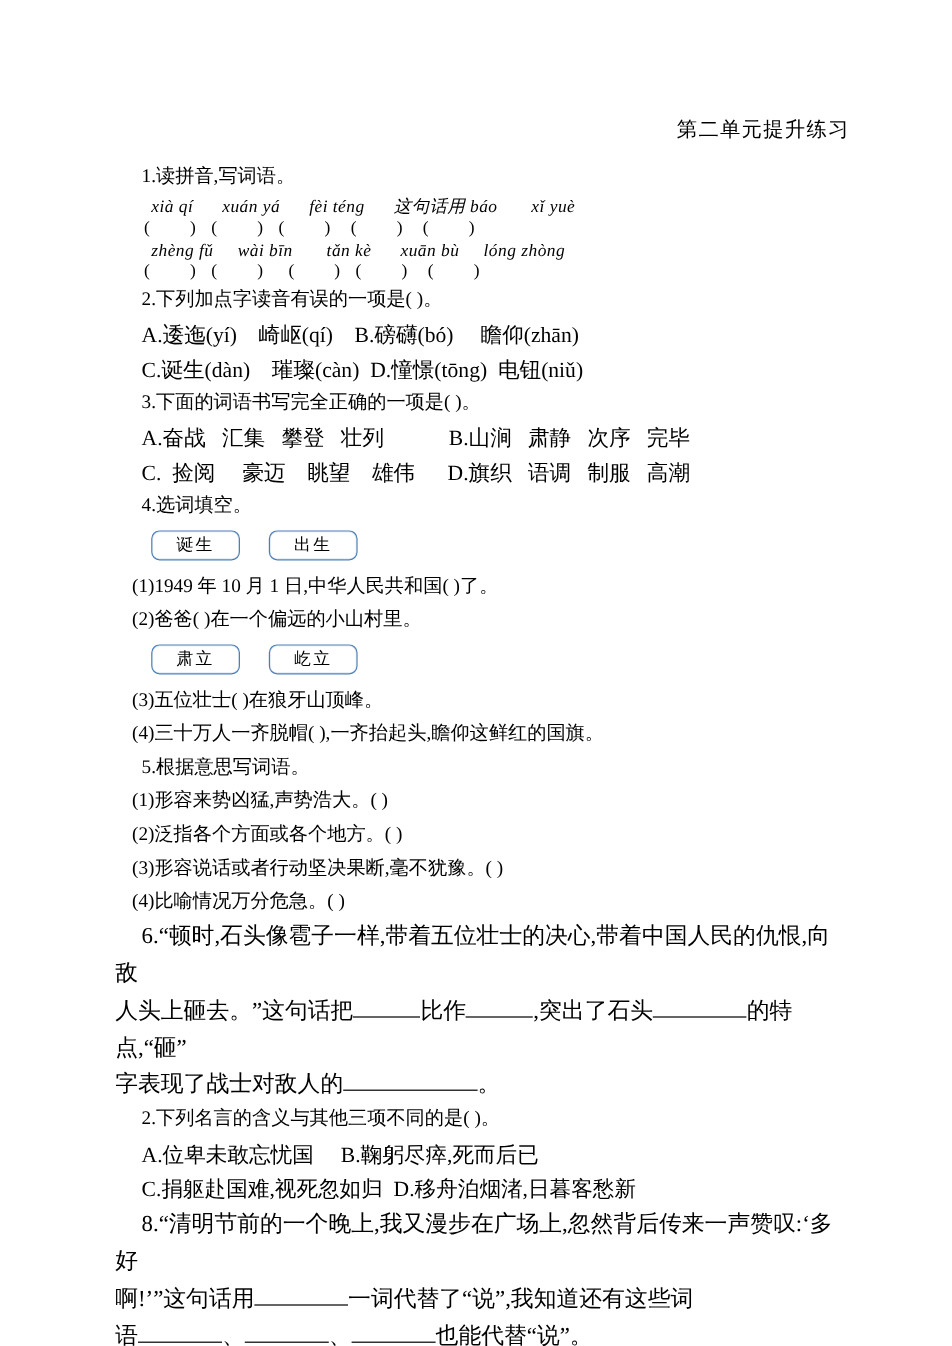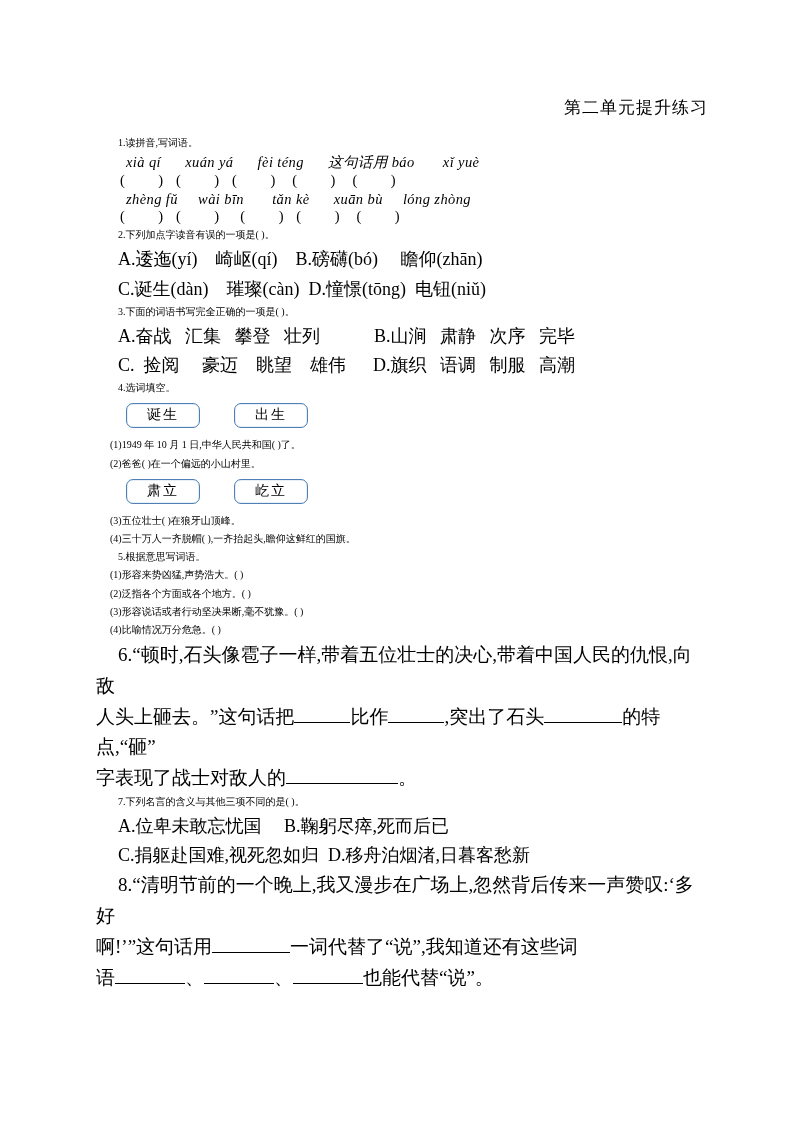--- a/index.html
+++ b/index.html
@@ -36,21 +36,21 @@
     margin: 0 0 16px 0;
     padding-left: 24px;
   }
   .section-head {
     color: #1a9c1a;
     font-size: 14.5px;
     margin: 0 0 6px 0;
     letter-spacing: 0.5px;
   }
   .q {
-    font-size: 10px;
+    font-size: 16px;
     line-height: 1.62;
     margin: 0 0 2px 0;
     text-indent: 0;
   }
   .indent {
     padding-left: 22px;
   }
   .indent2 {
     padding-left: 14px;
   }
@@ -73,21 +73,21 @@
   .opt-row {
     font-size: 18px;
     white-space: pre;
     padding-left: 22px;
     line-height: 1.62;
   }
   .word-boxes {
     padding-left: 30px;
     margin: 7px 0 9px 0;
     display: flex;
-    gap: 34px;
+    gap: 24px;
   }
   .wordbox {
     border: 1px solid #4f7fb5;
     border-radius: 7px;
     padding: 2px 14px 3px 14px;
     font-size: 14px;
     color: #000;
     background: #fff;
     box-shadow: 0 0 0 0.5px #cfe0f0 inset;
     min-width: 44px;
@@ -146,21 +146,21 @@
     <div class="q indent">5.根据意思写词语。</div>
     <div class="q indent2">(1)形容来势凶猛,声势浩大。(              )</div>
     <div class="q indent2">(2)泛指各个方面或各个地方。(              )</div>
     <div class="q indent2">(3)形容说话或者行动坚决果断,毫不犹豫。(              )</div>
     <div class="q indent2">(4)比喻情况万分危急。(              )</div>
 
     <div class="para para-first">6.“顿时,石头像雹子一样,带着五位壮士的决心,带着中国人民的仇恨,向敌</div>
     <div class="para"><span>人头上砸去。”这句话把</span><span class="blank-long" style="width:56px"></span><span>比作</span><span class="blank-long" style="width:56px"></span><span>,突出了石头</span><span class="blank-long" style="width:78px"></span><span>的特点,“砸”</span></div>
     <div class="para"><span>字表现了战士对敌人的</span><span class="blank-long" style="width:112px"></span><span>。</span></div>
 
-    <div class="q indent">7.下列名言的含义与其他三项不同的是(      )。</div>
+    <div class="q indent">2.下列名言的含义与其他三项不同的是(      )。</div>
     <div class="opt-row">A.位卑未敢忘忧国     B.鞠躬尽瘁,死而后已</div>
     <div class="opt-row">C.捐躯赴国难,视死忽如归  D.移舟泊烟渚,日暮客愁新</div>
 
     <div class="para para-first">8.“清明节前的一个晚上,我又漫步在广场上,忽然背后传来一声赞叹:‘多好</div>
     <div class="para"><span>啊!’”这句话用</span><span class="blank-long" style="width:78px"></span><span>一词代替了“说”,我知道还有这些词</span></div>
     <div class="para"><span>语</span><span class="blank-long" style="width:70px"></span><span>、</span><span class="blank-long" style="width:70px"></span><span>、</span><span class="blank-long" style="width:70px"></span><span>也能代替“说”。</span></div>
 
   </div>
 </div>
 

